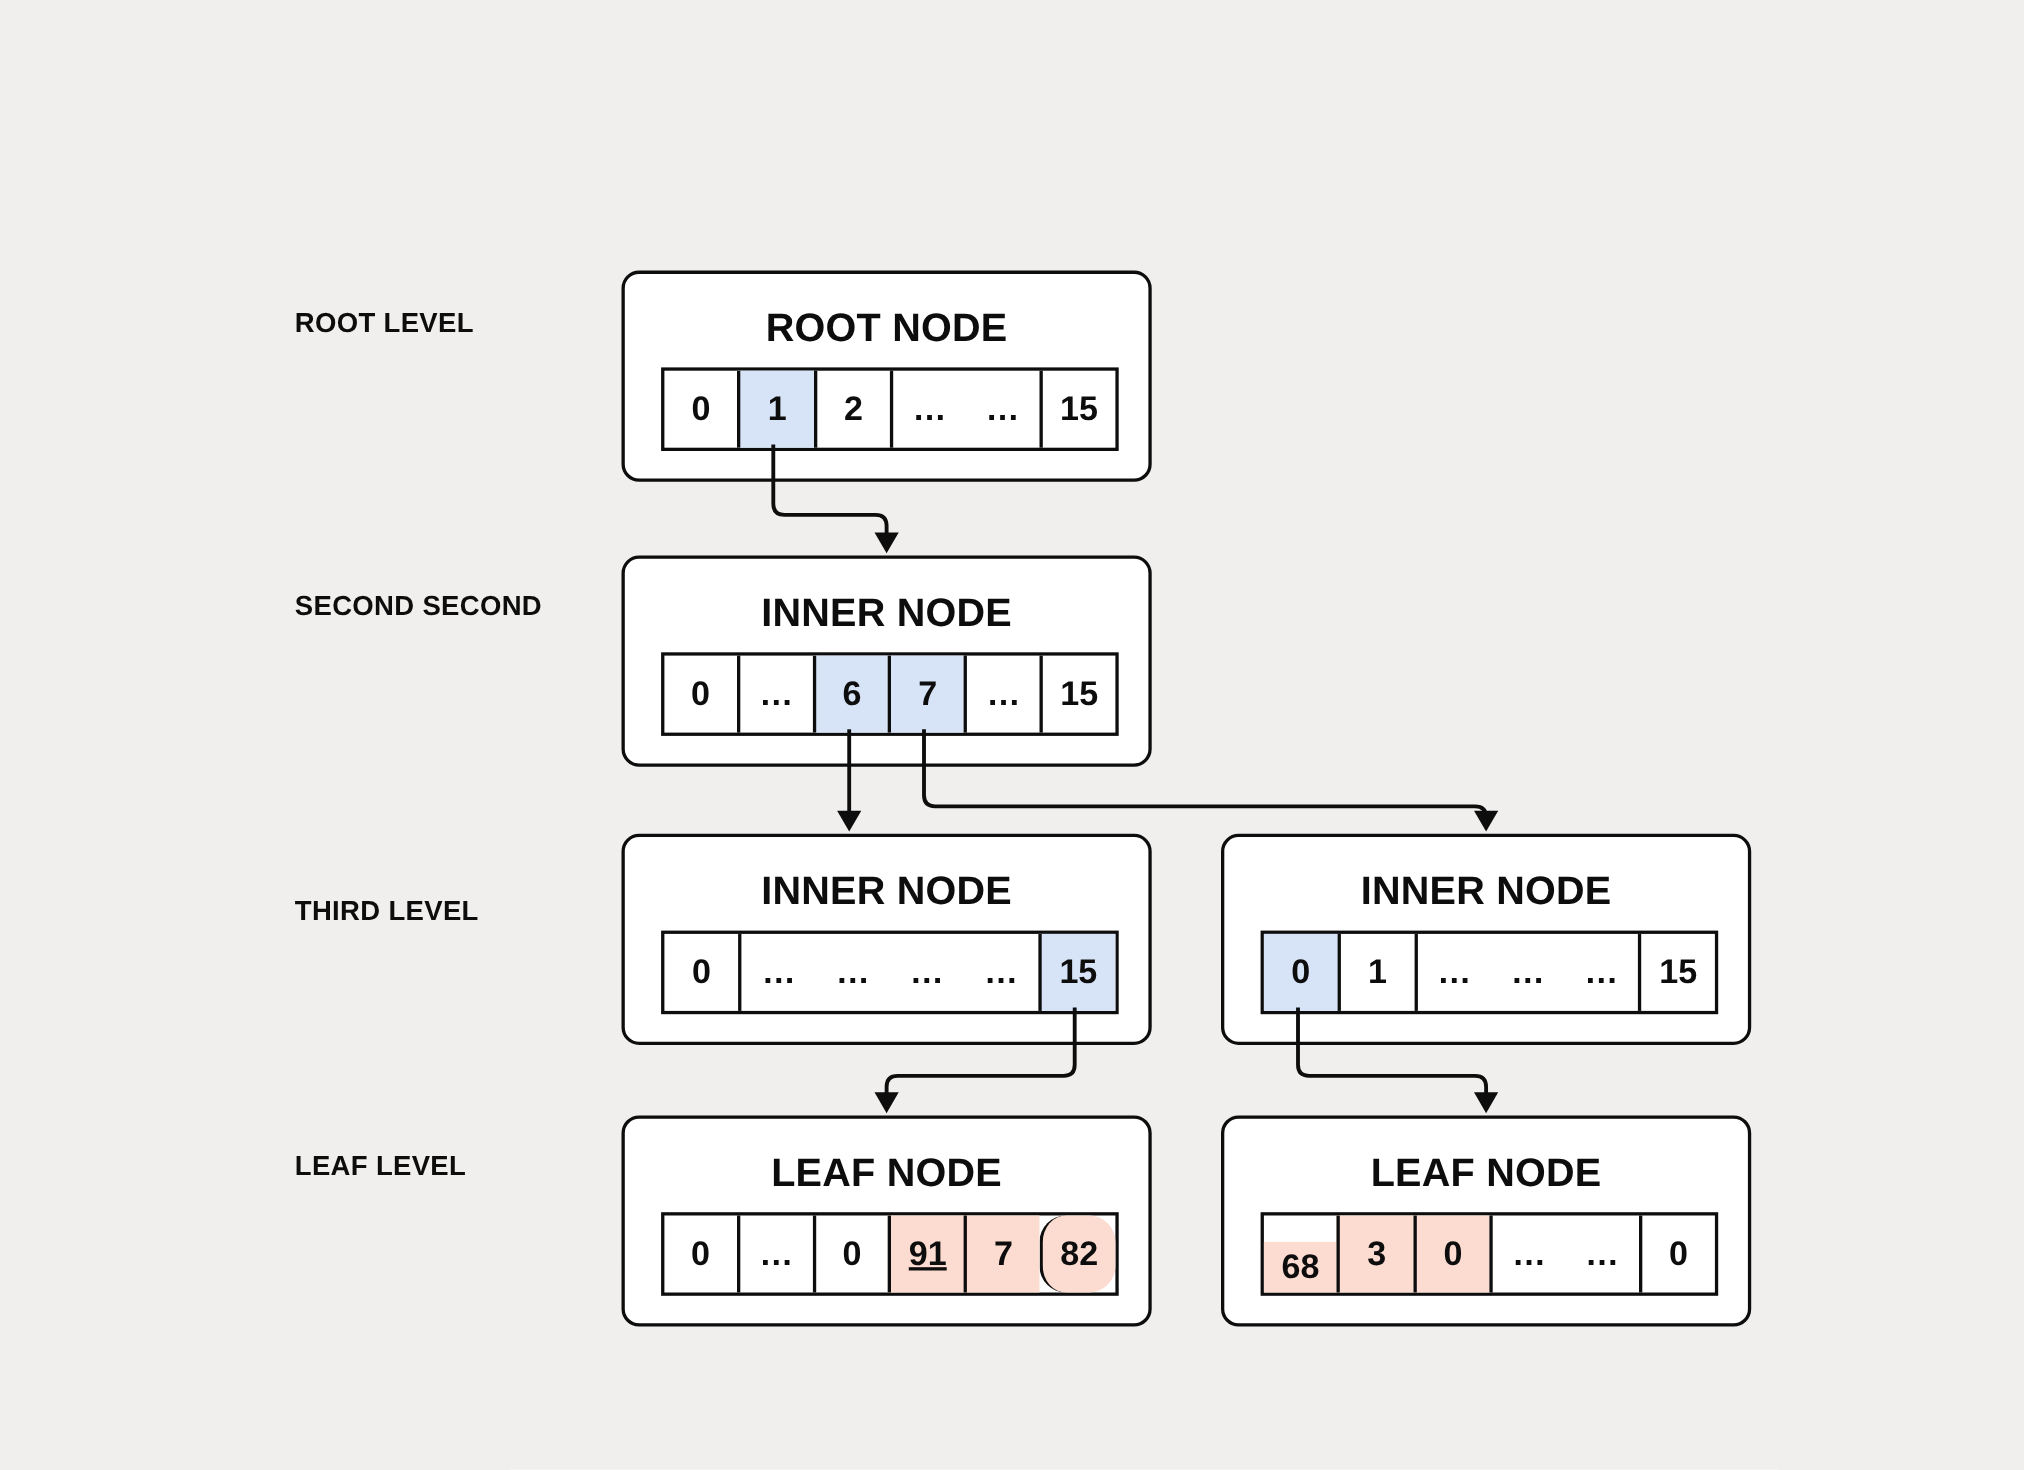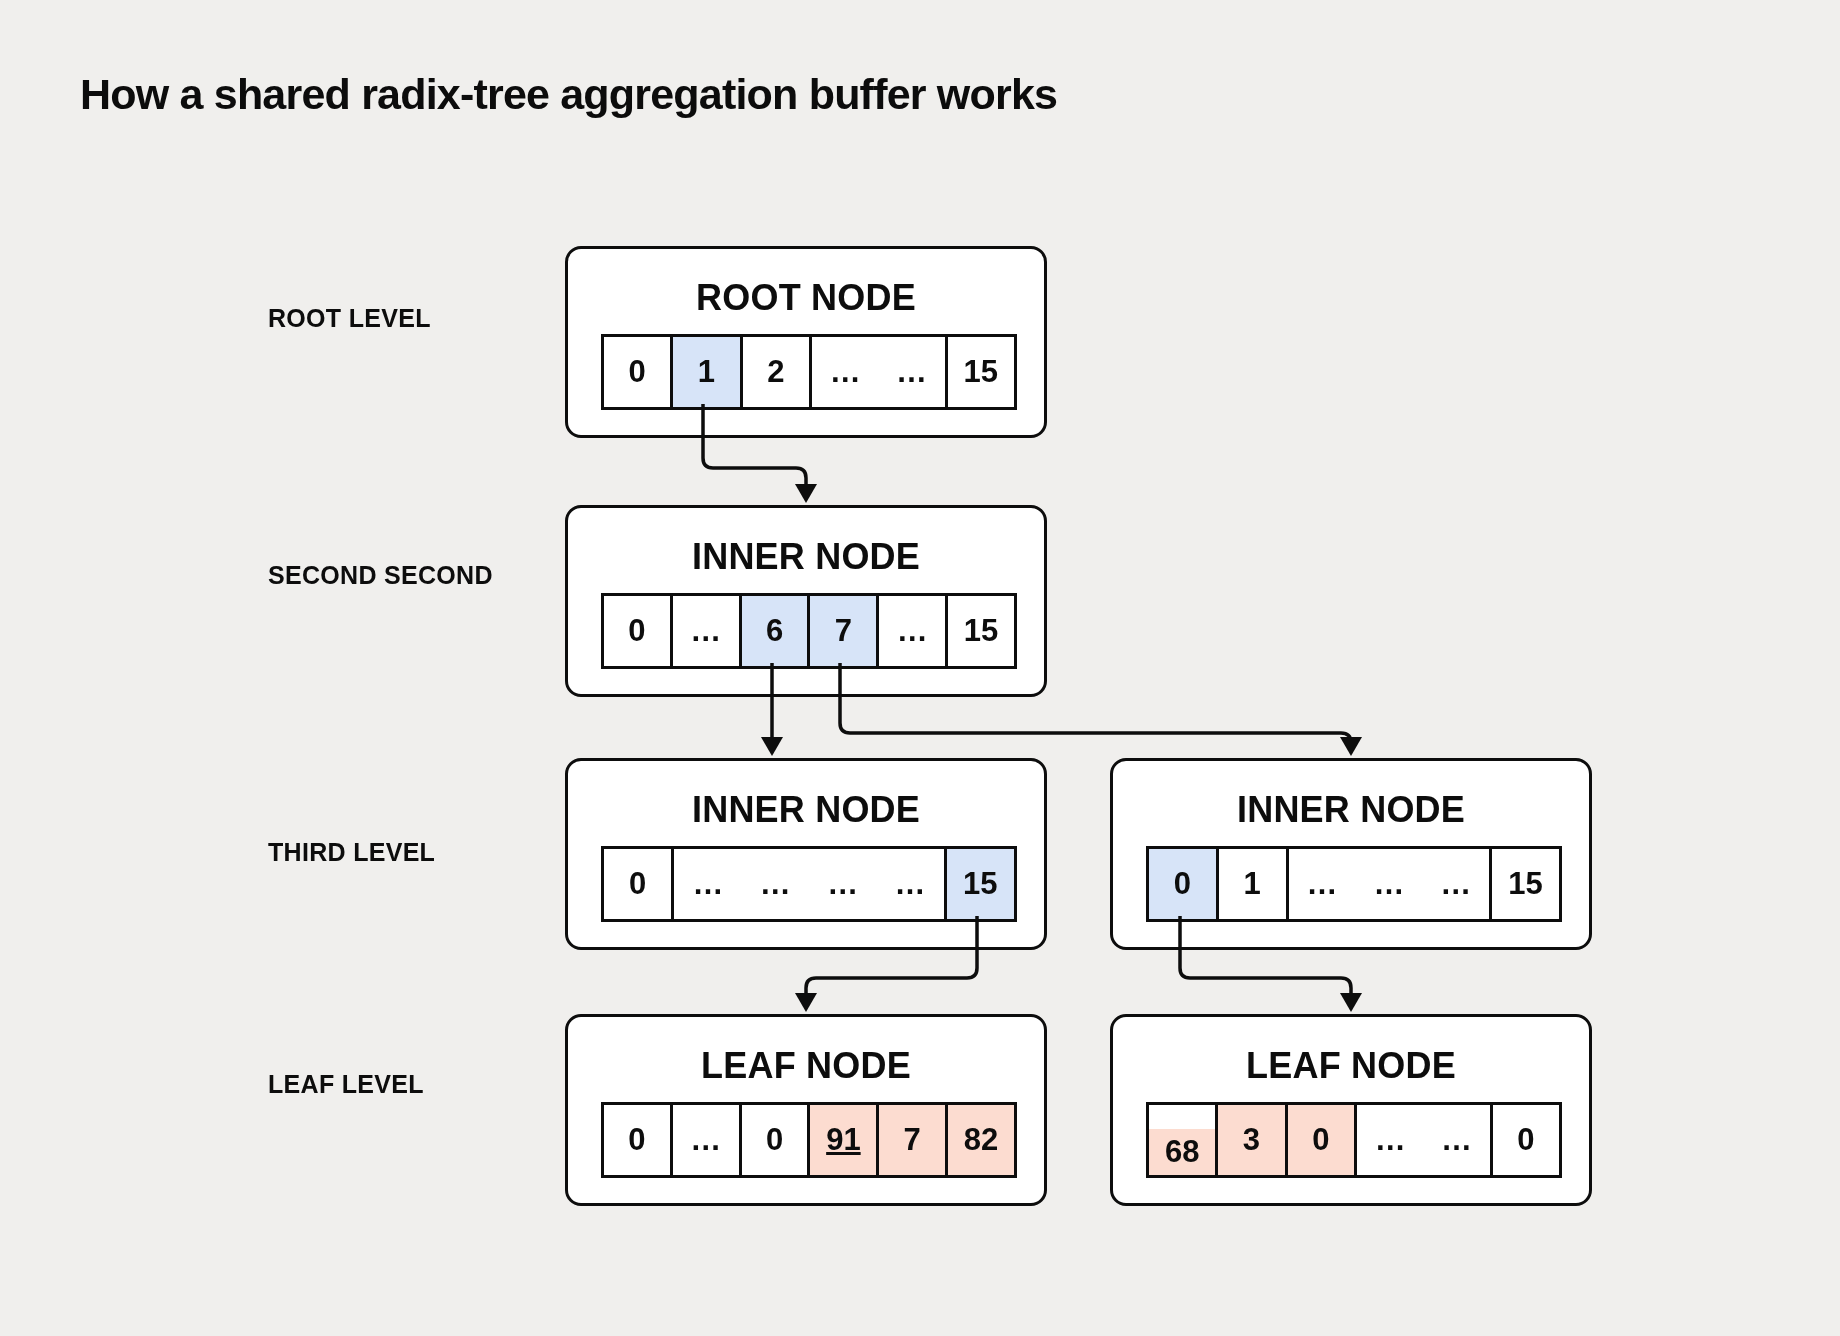--- a/index.html
+++ b/index.html
@@ -22,21 +22,20 @@
     color: #0c0c0c;
     white-space: nowrap;
   }
   .level-label {
     position: absolute;
     left: 268px;
     font-size: 25px;
     font-weight: 700;
     letter-spacing: 0.3px;
     white-space: nowrap;
-    margin-top: 24px;
   }
   .node {
     position: absolute;
     width: 482px;
     height: 192px;
     background: var(--node-bg, #ffffff);
     border: 3px solid var(--line, #0d0d0d);
     border-radius: 16px;
     box-sizing: border-box;
   }
@@ -80,21 +79,20 @@
     stroke: var(--line, #0d0d0d);
     stroke-width: 3.5;
   }
   .arrows polygon { fill: var(--line, #0d0d0d); }
 </style>
 </head>
 <body>
 
 <div class="canvas" style="--bg: #f0efed; --node-bg: #ffffff; --line: #0d0d0d; --blue: #d7e4f8; --pink: #fcdcd0;">
 
-  <div class="page-title">How a shared radix-tree aggregation buffer works</div>
 
   <div class="level-label" style="top:280px">ROOT LEVEL</div>
   <div class="level-label" style="top:537px">SECOND SECOND</div>
   <div class="level-label" style="top:814px">THIRD LEVEL</div>
   <div class="level-label" style="top:1046px">LEAF LEVEL</div>
 
   <div class="node" style="left:565px;top:246px">
     <div class="node-title">ROOT NODE</div>
     <div class="cell-row">
         <div class="cell" style="flex-grow: 1;">0</div>
@@ -155,21 +153,21 @@
   <div class="node" style="left:565px;top:1014px">
     <div class="node-title">LEAF NODE</div>
     <div class="cell-row">
         <div class="cell" style="flex-grow: 1;">0</div>
         <div class="cell" style="flex-grow: 1;">
           <span>…</span>
         </div>
         <div class="cell" style="flex-grow: 1;">0</div>
         <div class="cell hl-pink" style="flex-grow: 1; text-decoration: underline;">91</div>
         <div class="cell hl-pink" style="flex-grow: 1;">7</div>
-        <div class="cell hl-pink" style="flex-grow: 1;">82</div>
+        <div class="cell hl-pink" style="flex-grow: 1; border-radius: 24px;">82</div>
       </div>
   </div>
 
   <div class="node" style="left:1110px;top:1014px">
     <div class="node-title">LEAF NODE</div>
     <div class="cell-row">
         <div class="cell hl-pink" style="flex-grow: 1; margin-top: 24px;">68</div>
         <div class="cell hl-pink" style="flex-grow: 1;">3</div>
         <div class="cell hl-pink" style="flex-grow: 1;">0</div>
         <div class="cell" style="flex-grow: 2;">

